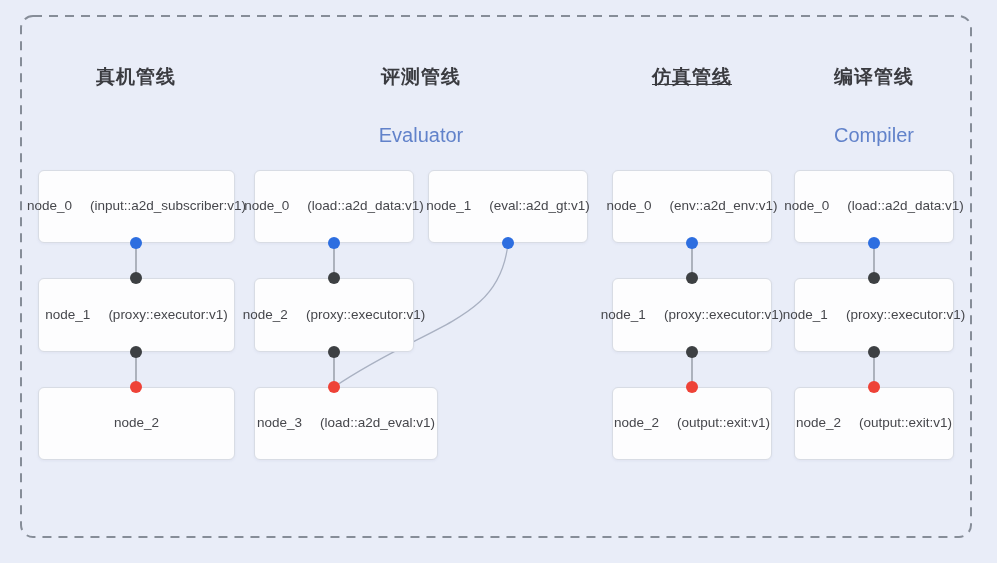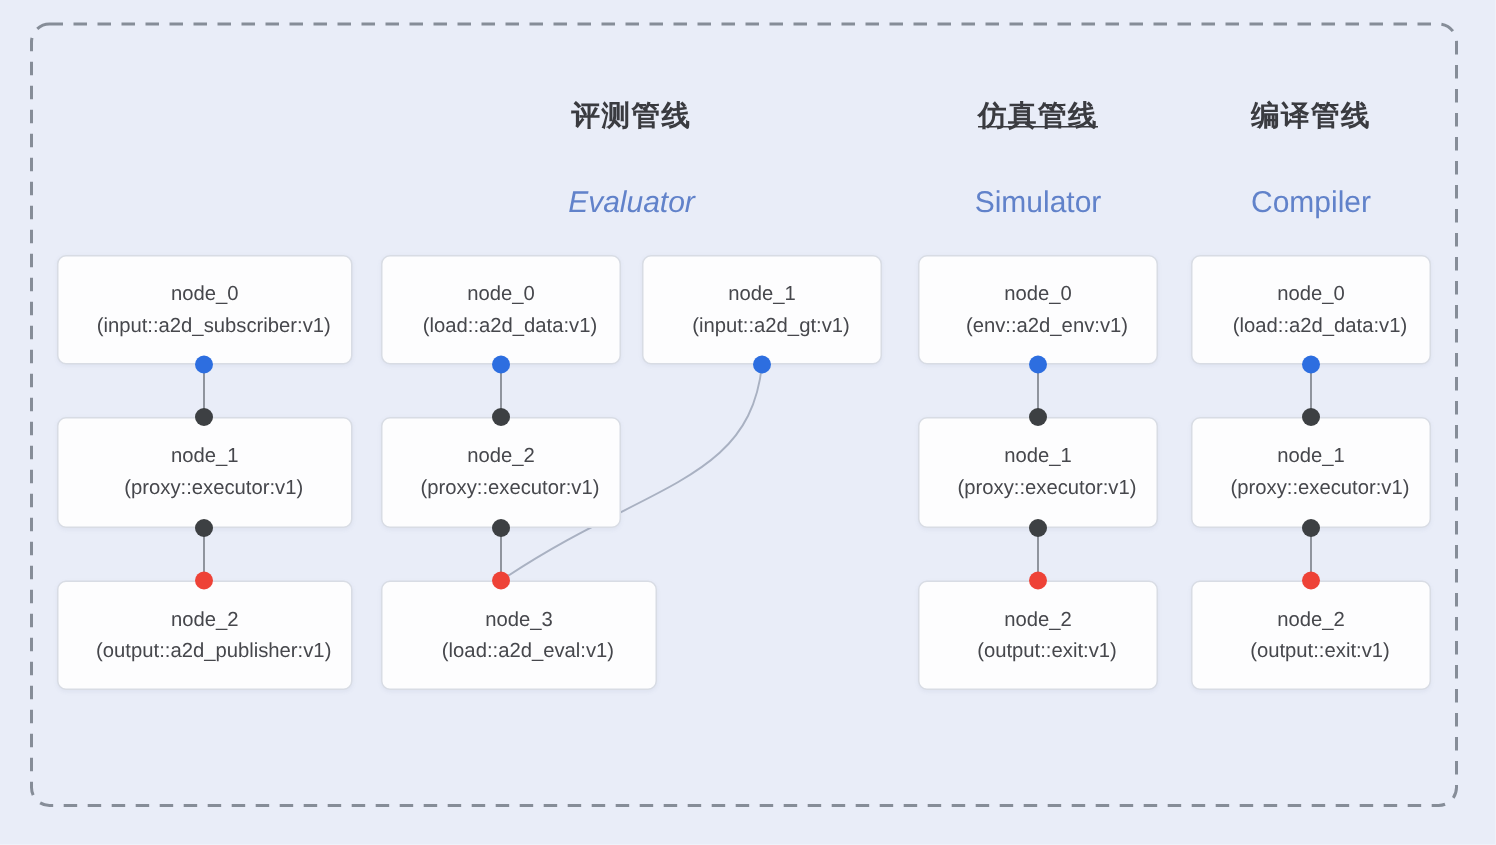--- a/index.html
+++ b/index.html
@@ -42,21 +42,20 @@
     z-index: 2;
   }
 
   .node-box {
     position: absolute;
     background: #fdfdfe;
     border: 1px solid #d8dce4;
     border-radius: 6px;
     box-shadow: 0 1px 3px rgba(100,110,150,0.08);
     display: flex;
-    flex-direction: column;
     align-items: center;
     justify-content: center;
     gap: 6px;
     z-index: 2;
     box-sizing: border-box;
   }
   .node-name {
     font-size: 13.5px;
     color: #46474c;
     line-height: 1.1;
@@ -95,65 +94,64 @@
     <path d="M334,352 L334,387" stroke="#8d929c" stroke-width="1.3" fill="none"></path>
     <path d="M508,243 C500,322 430,322 334,387" stroke="#a9b1c2" stroke-width="1.3" fill="none"></path>
 
     <path d="M692,243 L692,278" stroke="#8d929c" stroke-width="1.3" fill="none"></path>
     <path d="M692,352 L692,387" stroke="#8d929c" stroke-width="1.3" fill="none"></path>
 
     <path d="M874,243 L874,278" stroke="#8d929c" stroke-width="1.3" fill="none"></path>
     <path d="M874,352 L874,387" stroke="#8d929c" stroke-width="1.3" fill="none"></path>
   </svg>
 
+  <div class="pipeline-title" style="left:26px;">真机管线</div>
 
   <div class="node-box" style="left:38px; top:170px; width:197px; height:73px;">
     <div class="node-name">node_0</div>
     <div class="node-pkg">(input::a2d_subscriber:v1)</div>
   </div>
   <div class="node-box" style="left:38px; top:278px; width:197px; height:74px;">
     <div class="node-name">node_1</div>
     <div class="node-pkg">(proxy::executor:v1)</div>
   </div>
   <div class="node-box" style="left:38px; top:387px; width:197px; height:73px;">
     <div class="node-name">node_2</div>
-    <div class="node-pkg">(output::a2d_publisher:v1)</div>
   </div>
   <div class="port-dot dot-blue" style="left:136px; top:243px;"></div>
   <div class="port-dot dot-black" style="left:136px; top:278px;"></div>
   <div class="port-dot dot-black" style="left:136px; top:352px;"></div>
   <div class="port-dot dot-red" style="left:136px; top:387px;"></div>
 
   <div class="pipeline-title" style="left:311px;">评测管线</div>
-  <div class="pipeline-subtitle" style="left:311px;font-style:italic;">Evaluator</div>
+  <div class="pipeline-subtitle" style="left:311px;">Evaluator</div>
 
   <div class="node-box" style="left:254px; top:170px; width:160px; height:73px;">
     <div class="node-name">node_0</div>
     <div class="node-pkg">(load::a2d_data:v1)</div>
   </div>
   <div class="node-box" style="left:428px; top:170px; width:160px; height:73px;">
     <div class="node-name">node_1</div>
-    <div class="node-pkg">(input::a2d_gt:v1)</div>
+    <div class="node-pkg">(eval::a2d_gt:v1)</div>
   </div>
   <div class="node-box" style="left:254px; top:278px; width:160px; height:74px;">
     <div class="node-name">node_2</div>
     <div class="node-pkg">(proxy::executor:v1)</div>
   </div>
   <div class="node-box" style="left:254px; top:387px; width:184px; height:73px;">
     <div class="node-name">node_3</div>
     <div class="node-pkg">(load::a2d_eval:v1)</div>
   </div>
   <div class="port-dot dot-blue" style="left:334px; top:243px;"></div>
   <div class="port-dot dot-blue" style="left:508px; top:243px;"></div>
   <div class="port-dot dot-black" style="left:334px; top:278px;"></div>
   <div class="port-dot dot-black" style="left:334px; top:352px;"></div>
   <div class="port-dot dot-red" style="left:334px; top:387px;"></div>
 
   <div class="pipeline-title" style="left:582px;text-decoration:underline;">仿真管线</div>
-  <div class="pipeline-subtitle" style="left:582px;">Simulator</div>
 
   <div class="node-box" style="left:612px; top:170px; width:160px; height:73px;">
     <div class="node-name">node_0</div>
     <div class="node-pkg">(env::a2d_env:v1)</div>
   </div>
   <div class="node-box" style="left:612px; top:278px; width:160px; height:74px;">
     <div class="node-name">node_1</div>
     <div class="node-pkg">(proxy::executor:v1)</div>
   </div>
   <div class="node-box" style="left:612px; top:387px; width:160px; height:73px;">

